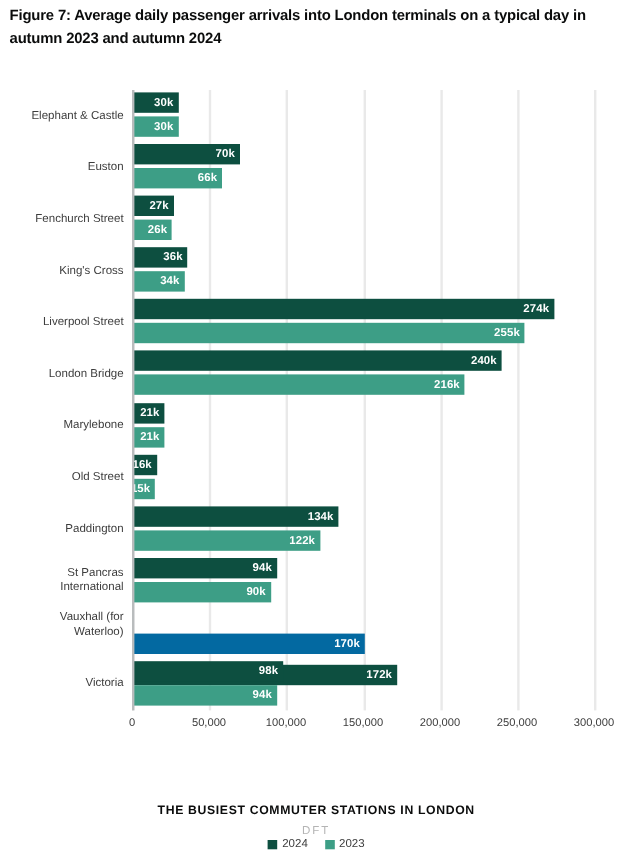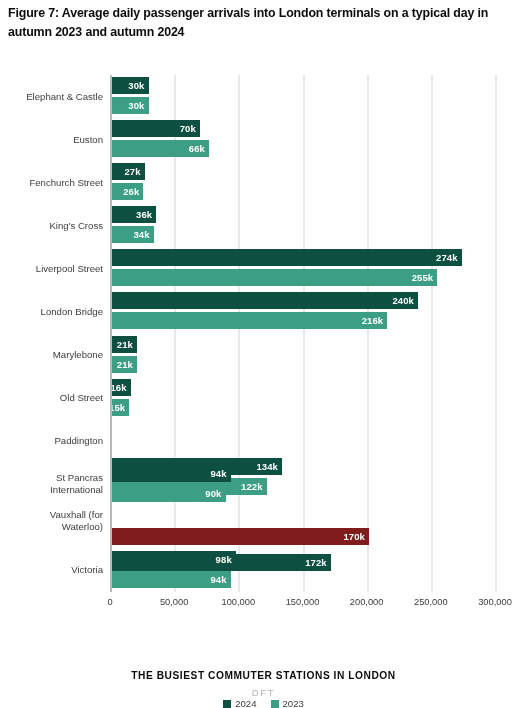--- a/index.html
+++ b/index.html
@@ -102,21 +102,21 @@
             <span class="val">30k</span>
           </div>
           <div class="bar s2023" style="width: 38.5px; background: rgb(61, 158, 134);">
             <span class="val">30k</span>
           </div>
         </div>
         <div class="cat-row" style="top: 45.0833px; height: 41.0833px;">
           <div class="bar s2024" style="width: 89.8333px; background: rgb(13, 79, 64);">
             <span class="val">70k</span>
           </div>
-          <div class="bar s2023" style="width: 99px; background: rgb(61, 158, 134);">
+          <div class="bar s2023" style="width: 75px; background: rgb(61, 158, 134);">
             <span class="val">66k</span>
           </div>
         </div>
         <div class="cat-row" style="top: 88.1667px; height: 41.0833px;">
           <div class="bar s2024" style="width: 34.65px; background: rgb(13, 79, 64);">
             <span class="val">27k</span>
           </div>
           <div class="bar s2023" style="width: 33.3667px; background: rgb(61, 158, 134);">
             <span class="val">26k</span>
           </div>
@@ -154,41 +154,41 @@
           </div>
         </div>
         <div class="cat-row" style="top: 303.583px; height: 41.0833px;">
           <div class="bar s2024" style="width: 20.5333px; background: rgb(13, 79, 64);">
             <span class="val">16k</span>
           </div>
           <div class="bar s2023" style="width: 19.25px; background: rgb(61, 158, 134);">
             <span class="val">15k</span>
           </div>
         </div>
-        <div class="cat-row" style="top: 346.667px; height: 41.0833px; margin-top: 36px;">
+        <div class="cat-row" style="top: 346.667px; height: 41.0833px;">
           <div class="bar s2024" style="width: 171.967px; background: rgb(13, 79, 64);">
             <span class="val">134k</span>
           </div>
           <div class="bar s2023" style="width: 156.567px; background: rgb(61, 158, 134);">
             <span class="val">122k</span>
           </div>
         </div>
         <div class="cat-row" style="top: 389.75px; height: 41.0833px;">
           <div class="bar s2024" style="width: 120.633px; background: rgb(13, 79, 64);">
             <span class="val">94k</span>
           </div>
           <div class="bar s2023" style="width: 115.5px; background: rgb(61, 158, 134);">
             <span class="val">90k</span>
           </div>
         </div>
         <div class="cat-row" style="top: 432.833px; height: 41.0833px;">
           <div class="bar s2024" style="width: 220.733px; background: rgb(13, 79, 64); margin-top: 46px;">
             <span class="val">172k</span>
           </div>
-          <div class="bar s2023" style="width: 259px; background: #7f1d1d;">
+          <div class="bar s2023" style="width: 194px; background: #0369a1;">
             <span class="val">170k</span>
           </div>
         </div>
         <div class="cat-row" style="top: 475.917px; height: 41.0833px;">
           <div class="bar s2024" style="width: 125.767px; background: rgb(13, 79, 64); justify-content: flex-end;">
             <span class="val">98k</span>
           </div>
           <div class="bar s2023" style="width: 120.633px; background: rgb(61, 158, 134);">
             <span class="val">94k</span>
           </div>

